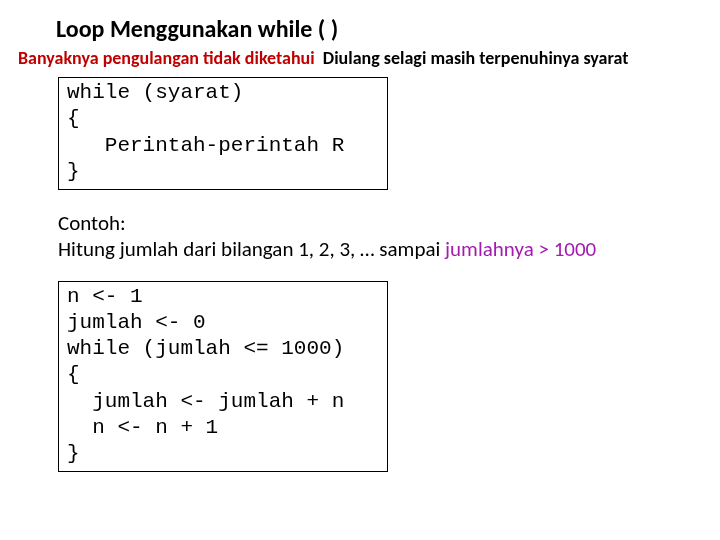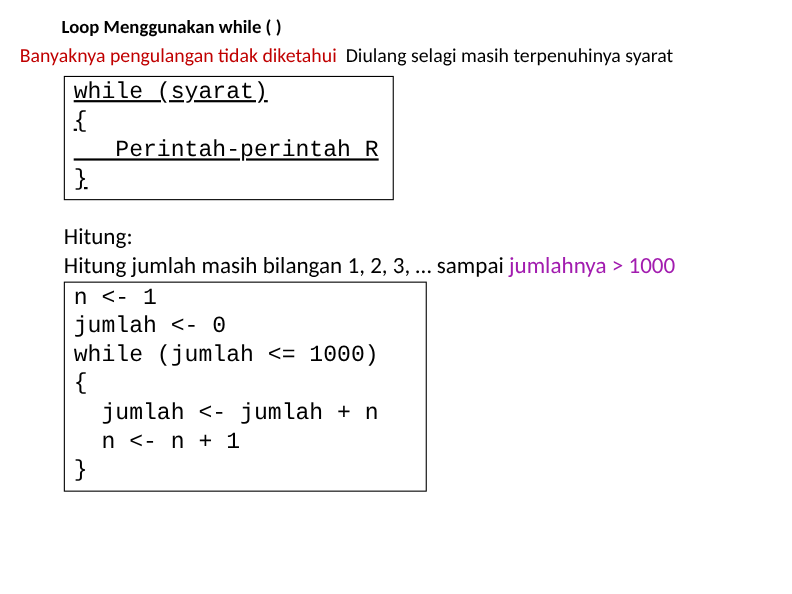--- a/index.html
+++ b/index.html
@@ -8,27 +8,27 @@
     width: 720px;
     height: 540px;
     background: #ffffff;
     font-family: Calibri, Arial, sans-serif;
     color: #000000;
   }
   .page {
     padding: 14px 18px 0 18px;
   }
   .title {
-    font-size: 17px;
+    font-size: 24px;
     font-weight: 700;
     margin: 0 0 4px 38px;
   }
   .subtitle {
     font-size: 18px;
-    font-weight: 400;
+    font-weight: 700;
     margin: 0 0 8px 0;
     white-space: nowrap;
   }
   .subtitle .lead {
     color: #c00000;
   }
   .subtitle .trail {
     color: #000000;
   }
   .label {
@@ -40,26 +40,25 @@
     margin: 0 0 0 40px;
     padding: 2px 8px 4px 8px;
     font-family: "Courier New", Courier, monospace;
     font-size: 21px;
     line-height: 1.25;
     white-space: pre;
     display: inline-block;
     box-sizing: border-box;
   }
   .box1 {
-    width: 300px;
-    text-decoration: underline;
+    width: 330px;
   }
   .box2 {
     width: 330px;
-    margin-top: 1px;
+    margin-top: 18px;
   }
   .contoh {
     font-size: 21px;
     margin: 20px 0 0 40px;
     line-height: 1.25;
   }
   .blue {
     color: #a21caf;
   }
 </style>
@@ -73,22 +72,22 @@
     <span class="lead">Banyaknya pengulangan tidak diketahui</span>&nbsp;&nbsp;<span class="trail">Diulang selagi masih terpenuhinya syarat</span>
   </div>
 
 
   <div class="codebox box1">while (syarat)
 {
    Perintah-perintah R
 }</div>
 
   <div class="contoh">
-    <span>Hitung:</span><br>
-    <span>Hitung jumlah masih bilangan 1, 2, 3, … sampai </span><span class="blue">jumlahnya &gt; 1000</span>
+    <span>Contoh:</span><br>
+    <span>Hitung jumlah dari bilangan 1, 2, 3, … sampai </span><span class="blue">jumlahnya &gt; 1000</span>
   </div>
 
   <div class="codebox box2">n &lt;- 1
 jumlah &lt;- 0
 while (jumlah &lt;= 1000)
 {
   jumlah &lt;- jumlah + n
   n &lt;- n + 1
 }</div>
 </div>

